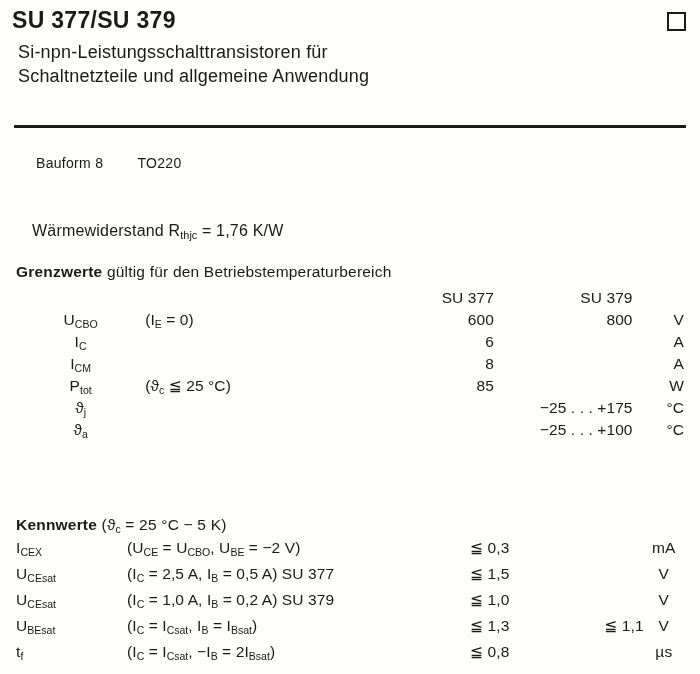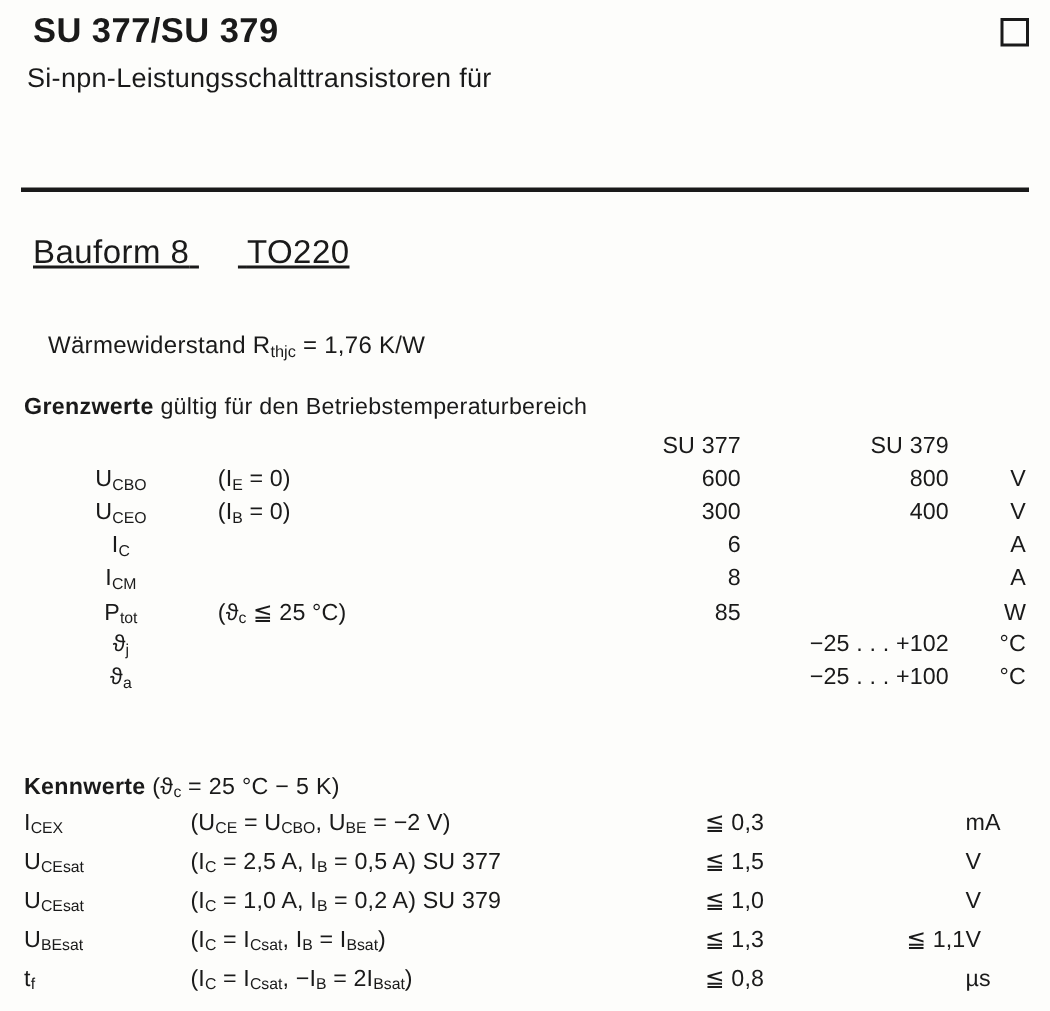--- a/index.html
+++ b/index.html
@@ -20,21 +20,21 @@
     width: 700px;
     height: 674px;
     padding: 0;
     box-sizing: border-box;
   }
 
   
   .title-row {
     position: absolute;
     top: 8px;
-    left: 22px;
+    left: 12px;
     right: 14px;
     display: flex;
     align-items: flex-start;
     justify-content: space-between;
     text-align: right;
   }
   .doc-title {
     font-size: 23px;
     font-weight: bold;
     letter-spacing: 0.3px;
@@ -61,24 +61,23 @@
     left: 14px;
     right: 14px;
     top: 125px;
     border-top: 3px solid #1a1a1a;
   }
 
   
   .bauform {
     position: absolute;
     top: 155px;
-    left: 22px;
-    font-size: 22px;
+    left: 36px;
+    font-size: 14px;
     letter-spacing: 0.3px;
-    text-decoration: underline;
   }
   .bauform .gap {
     display: inline-block;
     width: 26px;
   }
   .thermal {
     position: absolute;
     top: 222px;
     left: 32px;
     font-size: 16px;
@@ -141,35 +140,36 @@
   #char-table {
     position: absolute;
     top: 539px;
     left: 16px;
     width: 668px;
   }
   #char-table td.sym  { width: 110px; }
   #char-table td.cond { width: 340px; }
   #char-table td.v1   { width: 92px; text-align: left; }
   #char-table td.v2   { width: 80px; text-align: right; }
-  #char-table td.unit { width: 40px; text-align: left; }
+  #char-table td.unit { width: 40px; text-align: center; }
   #char-table tr { height: 26px; }
 </style>
 </head>
 <body>
 
 <div class="page">
 
   <div class="title-row">
     <div class="doc-title">SU 377/SU 379</div>
     <div class="corner-box"></div>
   </div>
 
   <div class="subtitle">
     <div>Si-npn-Leistungsschalttransistoren für</div>
+    <div>Schaltnetzteile und allgemeine Anwendung</div>
   </div>
 
   <div class="rule"></div>
 
   <div class="bauform">
     <span>Bauform 8</span>
     <span class="gap"></span>
     <span>TO220</span>
   </div>
 
@@ -191,27 +191,20 @@
         <td class="unit"></td>
       </tr>
     <tr>
           <td class="sym">U<sub>CBO</sub></td>
           <td class="cond">(I<sub>E</sub> = 0)</td>
           <td class="v1">600</td>
           <td class="v2">800</td>
           <td class="unit">V</td>
         </tr>
         <tr>
-          <td class="sym">U<sub>CEO</sub></td>
-          <td class="cond">(I<sub>B</sub> = 0)</td>
-          <td class="v1">300</td>
-          <td class="v2">400</td>
-          <td class="unit">V</td>
-        </tr>
-        <tr>
           <td class="sym">I<sub>C</sub></td>
           <td class="cond"></td>
           <td class="v1">6</td>
           <td class="v2"></td>
           <td class="unit">A</td>
         </tr>
         <tr>
           <td class="sym">I<sub>CM</sub></td>
           <td class="cond"></td>
           <td class="v1">8</td>
@@ -222,21 +215,21 @@
           <td class="sym">P<sub>tot</sub></td>
           <td class="cond">(ϑ<sub>c</sub>  ≦ 25 °C)</td>
           <td class="v1">85</td>
           <td class="v2"></td>
           <td class="unit">W</td>
         </tr>
         <tr>
           <td class="sym">ϑ<sub>j</sub></td>
           <td class="cond"></td>
           <td class="v1"></td>
-          <td class="v2">−25 . . . +102</td>
+          <td class="v2">−25 . . . +175</td>
           <td class="unit">°C</td>
         </tr>
         <tr>
           <td class="sym">ϑ<sub>a</sub></td>
           <td class="cond"></td>
           <td class="v1"></td>
           <td class="v2">−25 . . . +100</td>
           <td class="unit">°C</td>
         </tr>
       </tbody>

